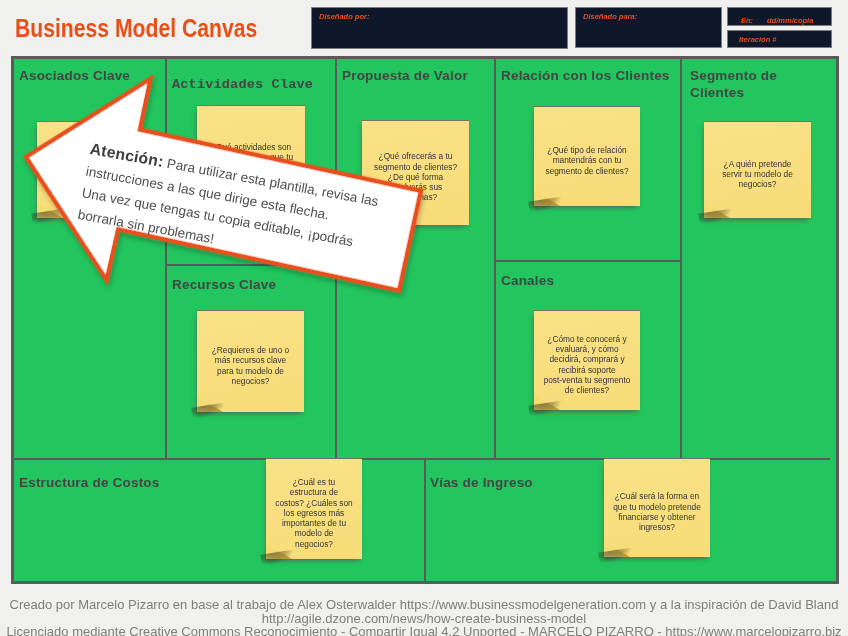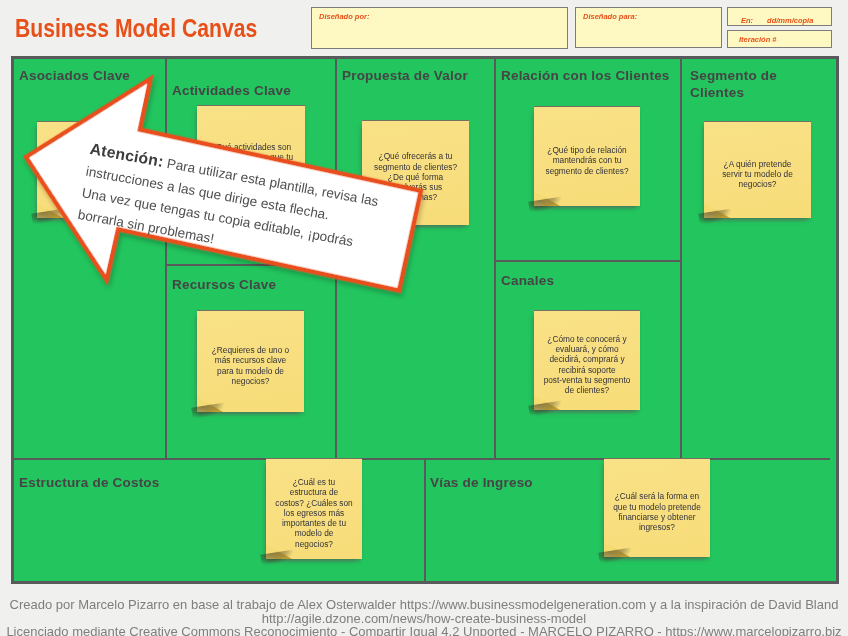--- a/index.html
+++ b/index.html
@@ -3,21 +3,21 @@
 <meta charset="utf-8">
 <style>
   html,body{margin:0;padding:0;}
   body{width:848px;height:636px;overflow:hidden;background:#f0f0ee;
        font-family:"Liberation Sans",sans-serif;}
   .page{position:relative;width:848px;height:636px;background:#f0f0ee;}
 
   
   .title{position:absolute;left:15px;top:14px;font-size:25.2px;font-weight:bold;
          color:#e8501a;transform:scaleX(0.84);transform-origin:0 0;white-space:nowrap;}
-  .hbox{position:absolute;background:#fef9c3;border:1px solid #7c7c7c;box-sizing:border-box;}
+  .hbox{position:absolute;background:#0f172a;border:1px solid #7c7c7c;box-sizing:border-box;}
   .hbox-label{position:absolute;left:7px;top:4px;font-size:7.5px;font-weight:bold;
               font-style:italic;color:#e8501a;white-space:nowrap;}
   #box-designed-by{left:311px;top:7px;width:257px;height:42px;}
   #box-designed-for{left:575px;top:7px;width:147px;height:41px;}
   #box-date{left:727px;top:7px;width:105px;height:19px;}
   #box-iteration{left:727px;top:30px;width:105px;height:18px;}
   #box-date .hbox-label{top:8px;left:13px;}
   #box-iteration .hbox-label{top:4px;left:11px;}
   .date-value{margin-left:14px;}
 
@@ -82,21 +82,21 @@
     <div class="gline" style="left:321px;top:0;width:2px;height:399px;"></div>
     <div class="gline" style="left:480px;top:0;width:2px;height:399px;"></div>
     <div class="gline" style="left:666px;top:0;width:2px;height:399px;"></div>
     <div class="gline" style="left:410px;top:399px;width:2px;height:123px;"></div>
 
     <div class="gline" style="left:0;top:399px;width:816px;height:2px;"></div>
     <div class="gline" style="left:151px;top:205px;width:172px;height:2px;"></div>
     <div class="gline" style="left:480px;top:201px;width:188px;height:2px;"></div>
 
     <div class="cell-title" style="left:5px;top:8px;">Asociados Clave</div>
-    <div class="cell-title" style="left:158px;top:23px;">Actividades Clave</div>
+    <div class="cell-title" style="left:158px;top:17px;font-family:Liberation Mono, monospace;">Actividades Clave</div>
     <div class="cell-title" style="left:328px;top:8px;">Propuesta de Valor</div>
     <div class="cell-title" style="left:487px;top:8px;">Relación con los Clientes</div>
     <div class="cell-title" style="left:676px;top:8px;width:120px;">Segmento de Clientes</div>
     <div class="cell-title" style="left:158px;top:217px;">Recursos Clave</div>
     <div class="cell-title" style="left:487px;top:213px;">Canales</div>
     <div class="cell-title" style="left:5px;top:415px;">Estructura de Costos</div>
     <div class="cell-title" style="left:416px;top:415px;">Vías de Ingreso</div>
   </div>
 
   <div class="note" style="left:37px;top:121px;width:105px;height:97px;">

